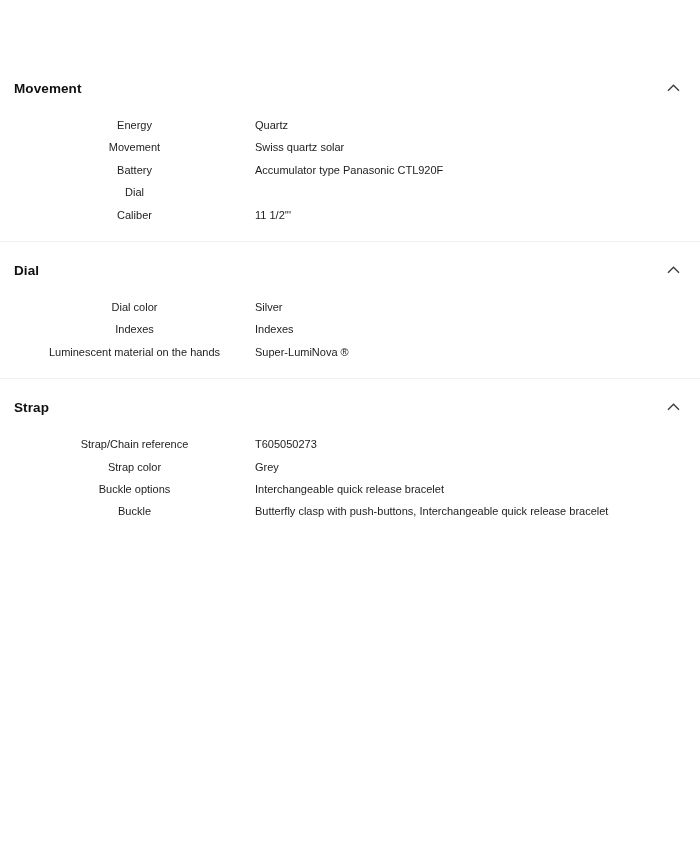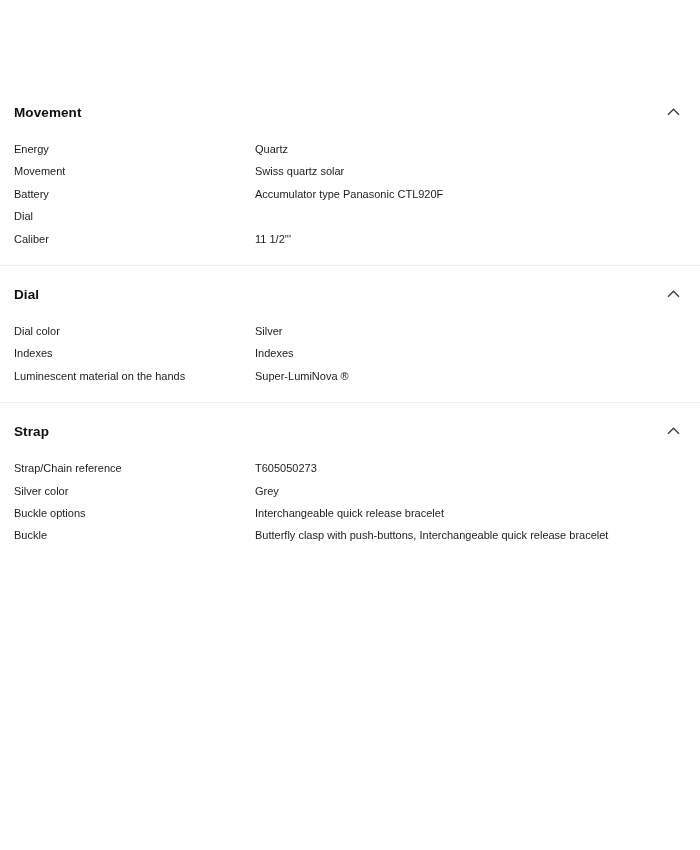--- a/index.html
+++ b/index.html
@@ -6,21 +6,21 @@
     --bg:#ffffff; --text:#1d1d1d; --heading:#101010; --divider:#f0f0f0; --chevron:#3c3c3c;
   }
   *{box-sizing:border-box; margin:0; padding:0;}
   html,body{width:700px; height:850px; overflow:hidden;}
   body{
     background:var(--bg);
     font-family:"Liberation Sans","DejaVu Sans",sans-serif;
     color:var(--text);
     -webkit-font-smoothing:antialiased;
   }
-  main{padding-top:102px;}
+  main{padding-top:78px;text-align:center;}
   .section{padding:0 20px 15px 14px;}
   .section + .section{border-top:1px solid var(--divider); padding-top:18px;}
   .section-header{
     display:flex; align-items:center; justify-content:space-between;
     height:20px; margin-bottom:16px; cursor:pointer;
   }
   .section-title{
     font-size:13.5px; font-weight:700; color:var(--heading); letter-spacing:.1px;
   }
   .chevron{display:inline-flex; align-items:center; justify-content:center; width:14px; height:10px;}
@@ -108,21 +108,21 @@
         </svg>
       </span>
     </div>
     <div class="rows">
   <div class="row">
     <span class="row-label">Strap/Chain reference</span>
     <span class="row-value">T605050273</span>
   </div>
 
   <div class="row">
-    <span class="row-label">Silver color</span>
+    <span class="row-label">Strap color</span>
     <span class="row-value">Grey</span>
   </div>
 
   <div class="row">
     <span class="row-label">Buckle options</span>
     <span class="row-value">Interchangeable quick release bracelet</span>
   </div>
 
   <div class="row">
     <span class="row-label">Buckle</span>

